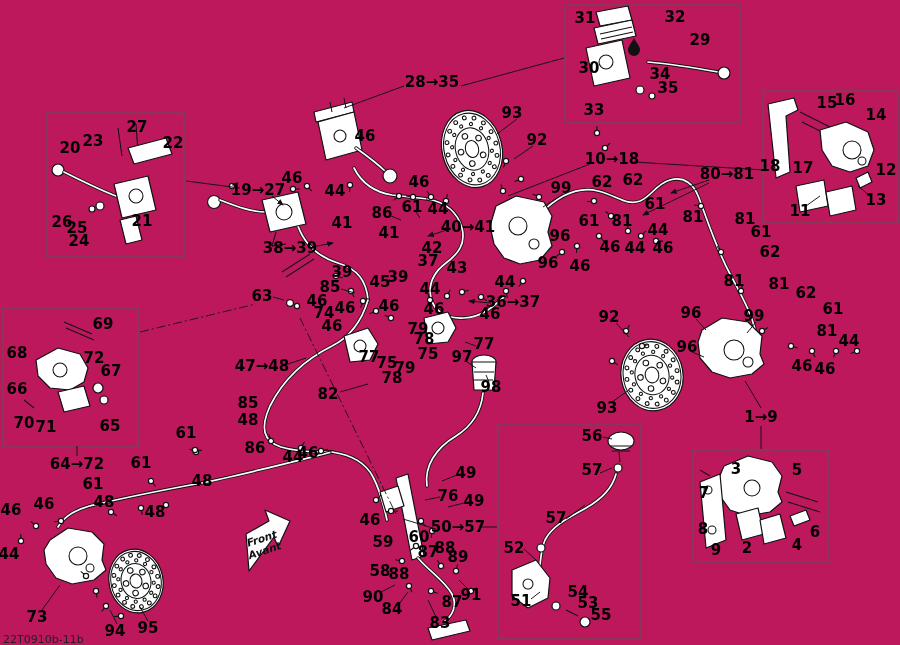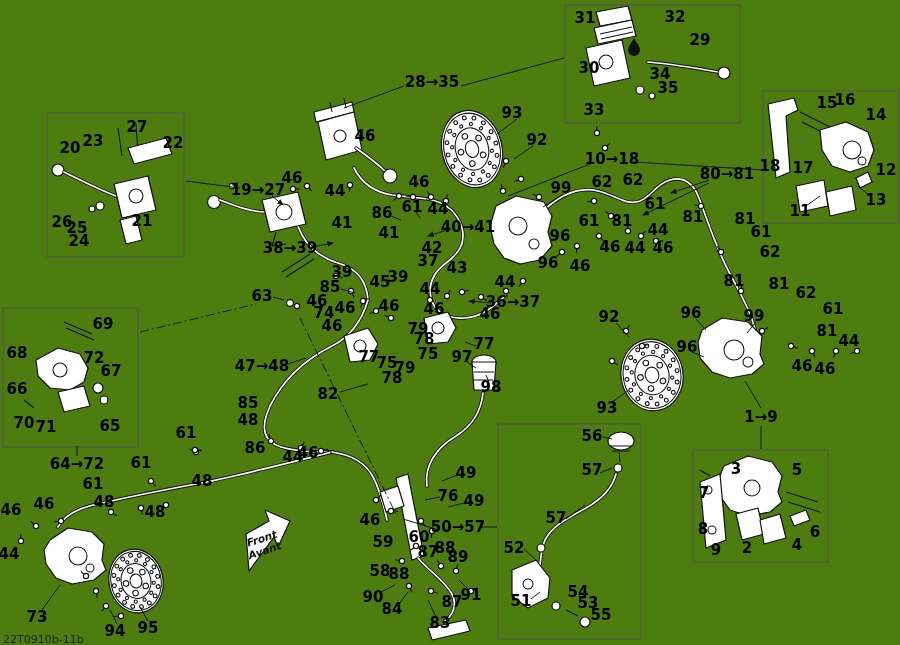--- a/index.html
+++ b/index.html
@@ -1,16 +1,16 @@
 <!DOCTYPE html>
 <html><head>
 <meta charset="utf-8">
 <style>
   html,body{margin:0;padding:0;background:#fff;}
-  #stage{position:relative;width:900px;height:645px;background:#4d7c0f;overflow:hidden;
+  #stage{position:relative;width:900px;height:645px;background:#be185d;overflow:hidden;
          font-family:"DejaVu Sans","Liberation Sans",sans-serif;}
   svg{position:absolute;left:0;top:0;}
   .part{fill:#fff;stroke:#111;stroke-width:1.2;stroke-linejoin:round;}
   .thin{fill:none;stroke:#111;stroke-width:1.05;}
   .tube{fill:none;stroke:#111;stroke-width:3.4;stroke-linecap:round;}
   .tube-core{fill:none;stroke:#fff;stroke-width:1.7;stroke-linecap:round;}
   .leader{stroke:#111;stroke-width:0.95;fill:none;}
   .dashdot{stroke:#111;stroke-width:0.9;fill:none;stroke-dasharray:9 3 2 3;}
   .box{fill:none;stroke:#555;stroke-width:1;}
   text.lbl{font-family:"DejaVu Sans","Liberation Sans",sans-serif;font-weight:bold;

